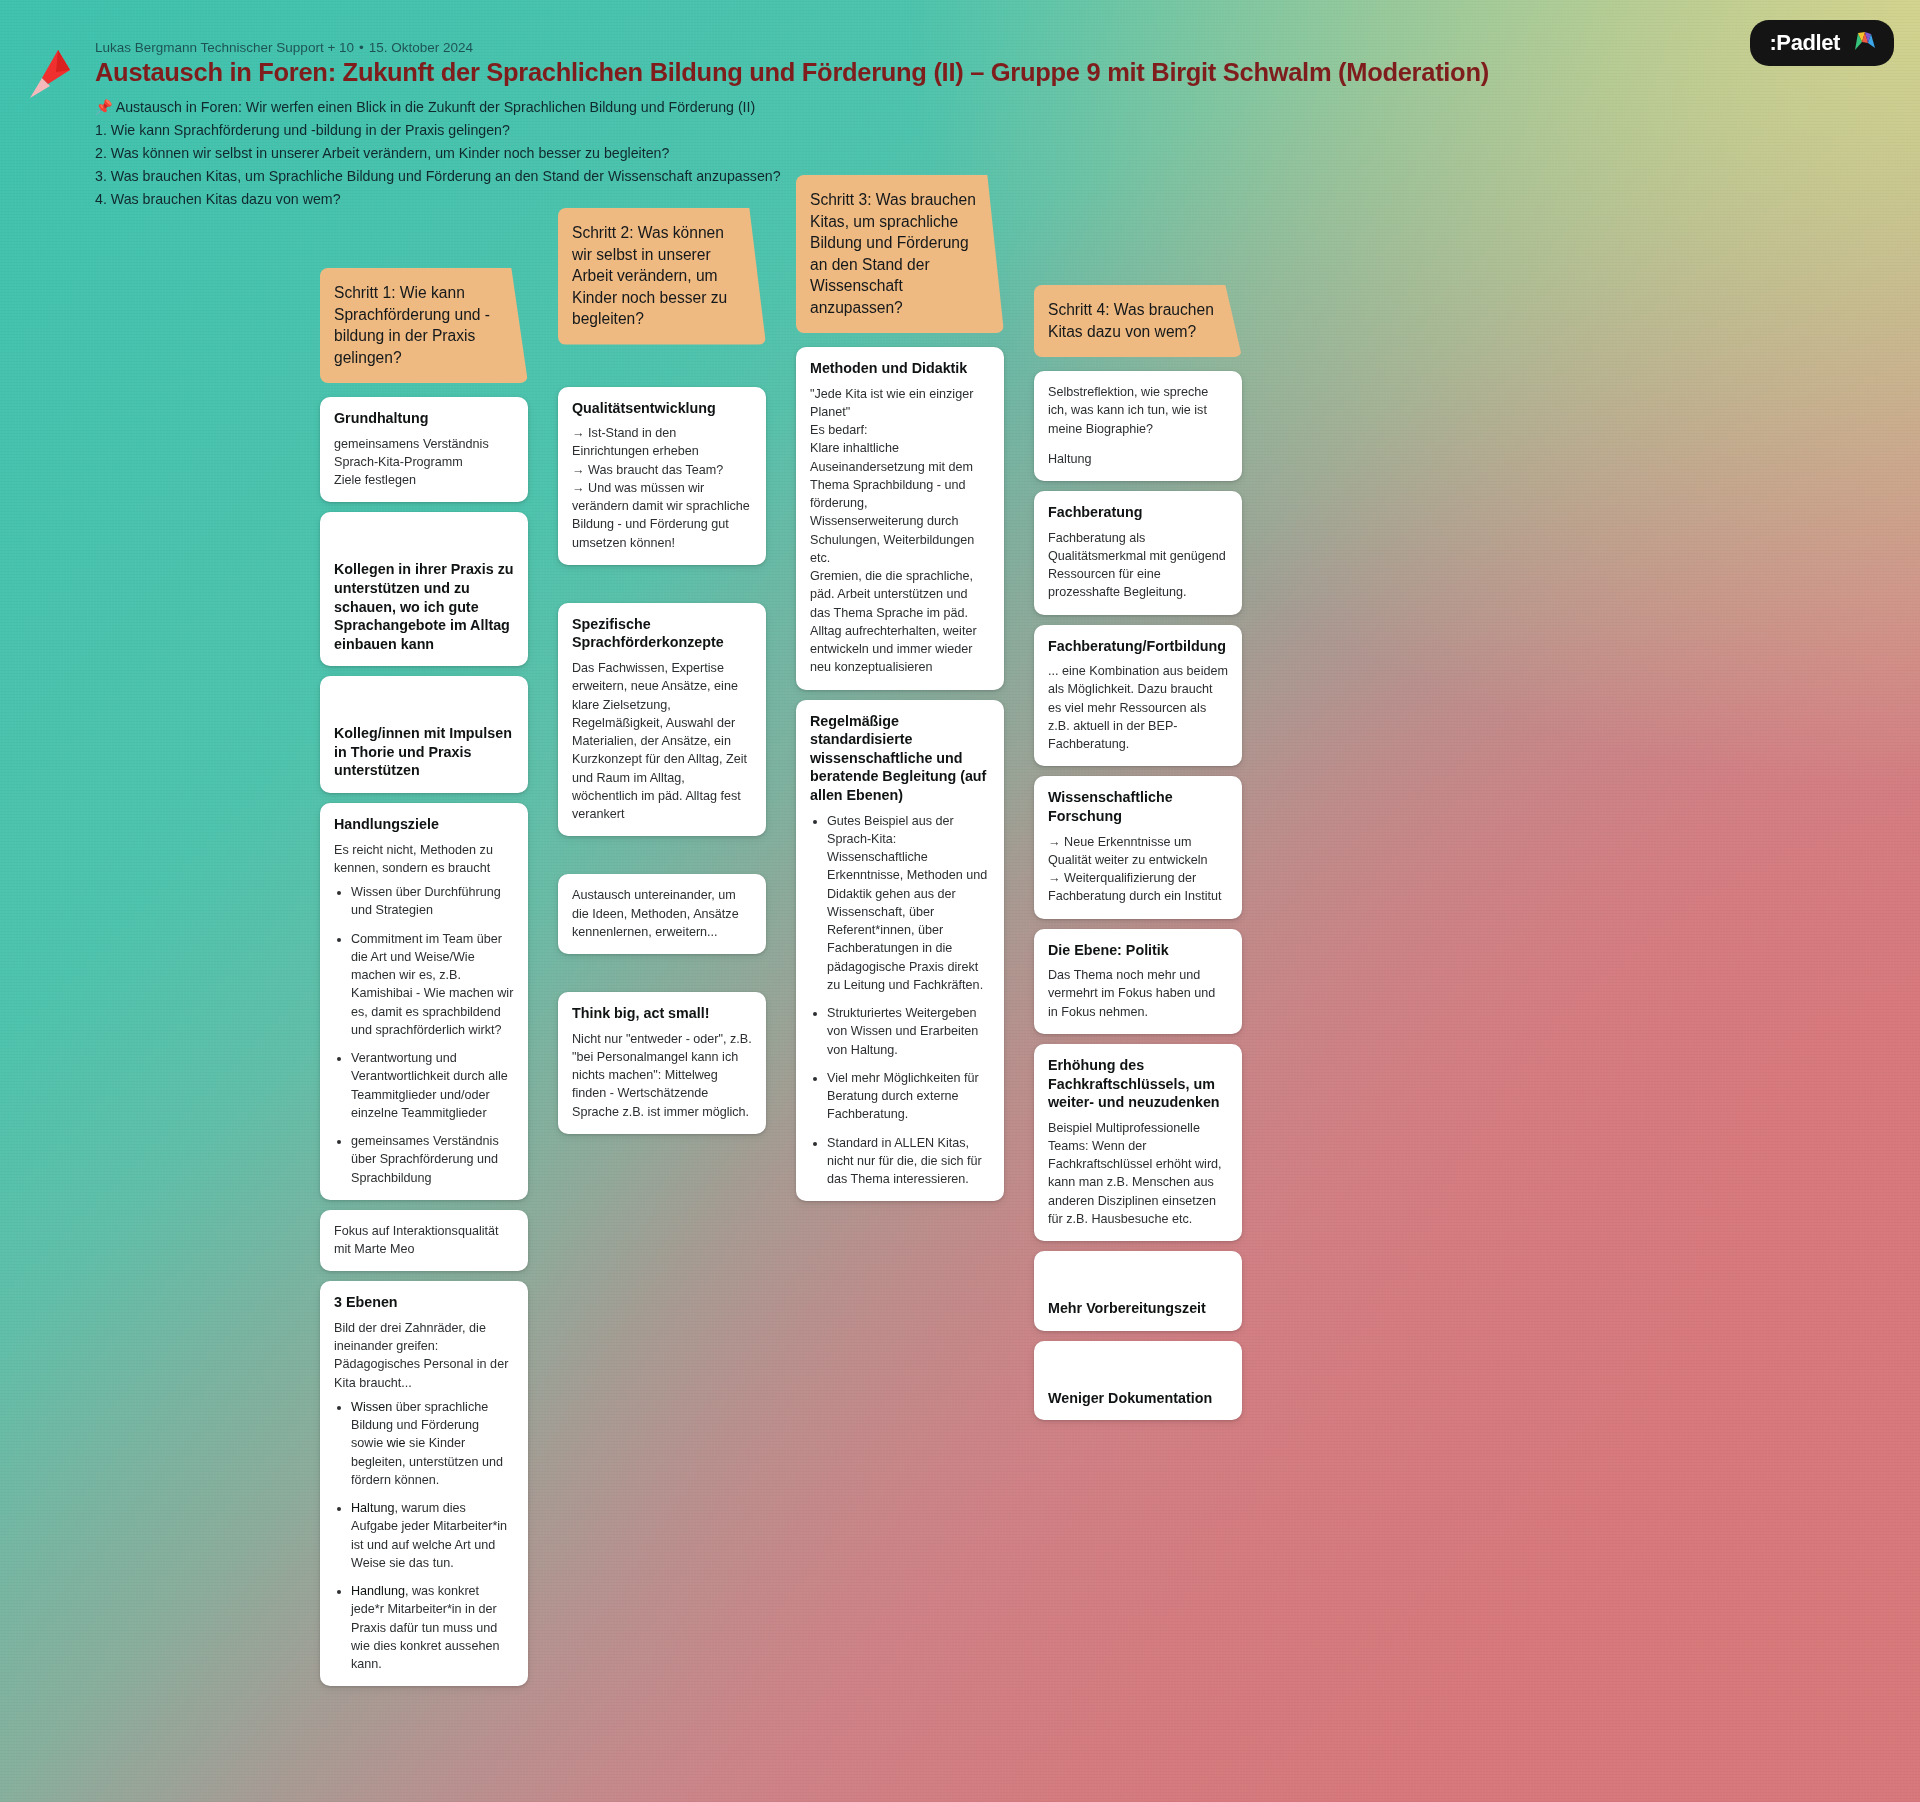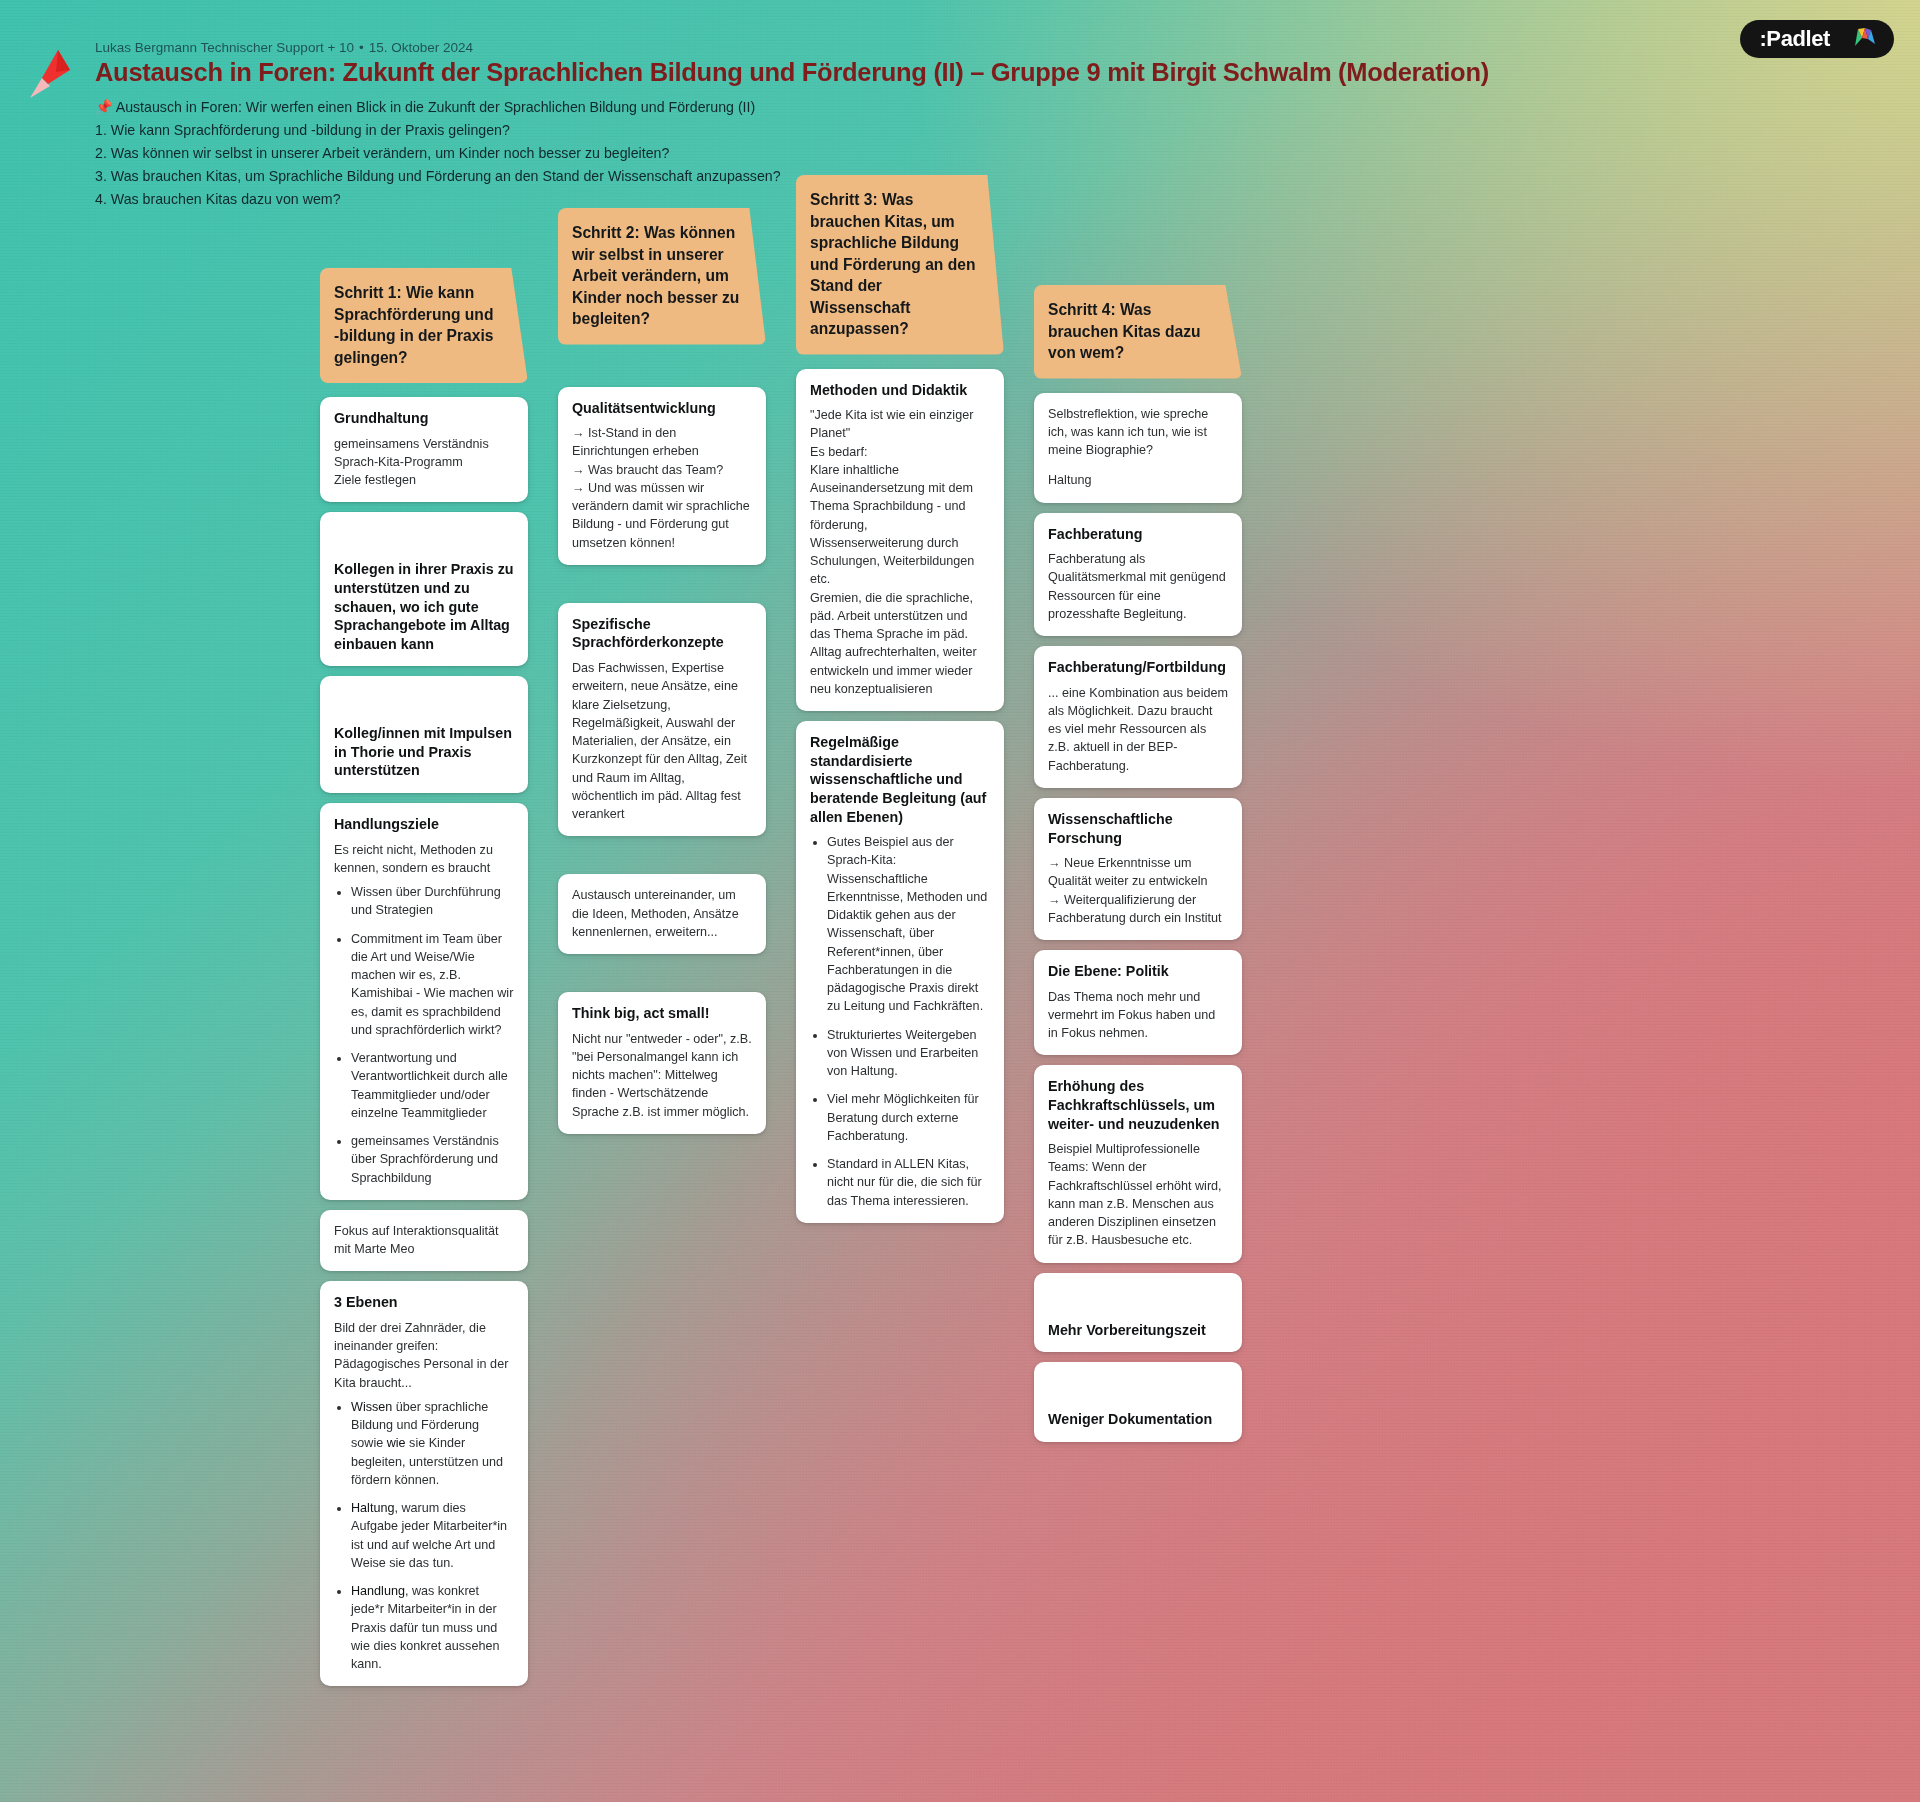--- a/index.html
+++ b/index.html
@@ -34,26 +34,26 @@
       repeating-linear-gradient(0deg, rgba(0,0,0,.5) 0 1px, transparent 1px 3px),
       repeating-linear-gradient(90deg, rgba(255,255,255,.5) 0 1px, transparent 1px 3px);
     pointer-events: none;
   }
 
   
   #padlet-logo {
     position: absolute;
     top: 20px;
     right: 26px;
-    height: 38px;
+    height: 46px;
     background: #141414;
     border-radius: 19px;
     display: flex;
     align-items: center;
-    gap: 23px;
+    gap: 13px;
     padding: 0 17px 0 19px;
     z-index: 40;
   }
   #padlet-logo .wordmark {
     color: #ffffff;
     font-size: 22px;
     font-weight: 700;
     letter-spacing: -0.4px;
     line-height: 1;
   }
@@ -123,21 +123,21 @@
   }
   .col-offset-1 { margin-top: 93px; }
   .col-offset-2 { margin-top: 33px; gap: 28px; }
   .col-offset-3 { margin-top: 0px; }
   .col-offset-4 { margin-top: 110px; }
 
   .column-header {
     background: #eeba82;
     color: #15181a;
     font-size: 15.6px;
-    font-weight: 700;
+    font-weight: 400;
     line-height: 1.38;
     padding: 14px 18px 15px 14px;
     border-radius: 8px;
     margin-bottom: 14px;
     box-sizing: border-box;
     
     clip-path: polygon(0% 0%, 92% 0%, 100% 100%, 0% 100%);
     padding-right: 26px;
   }
 

